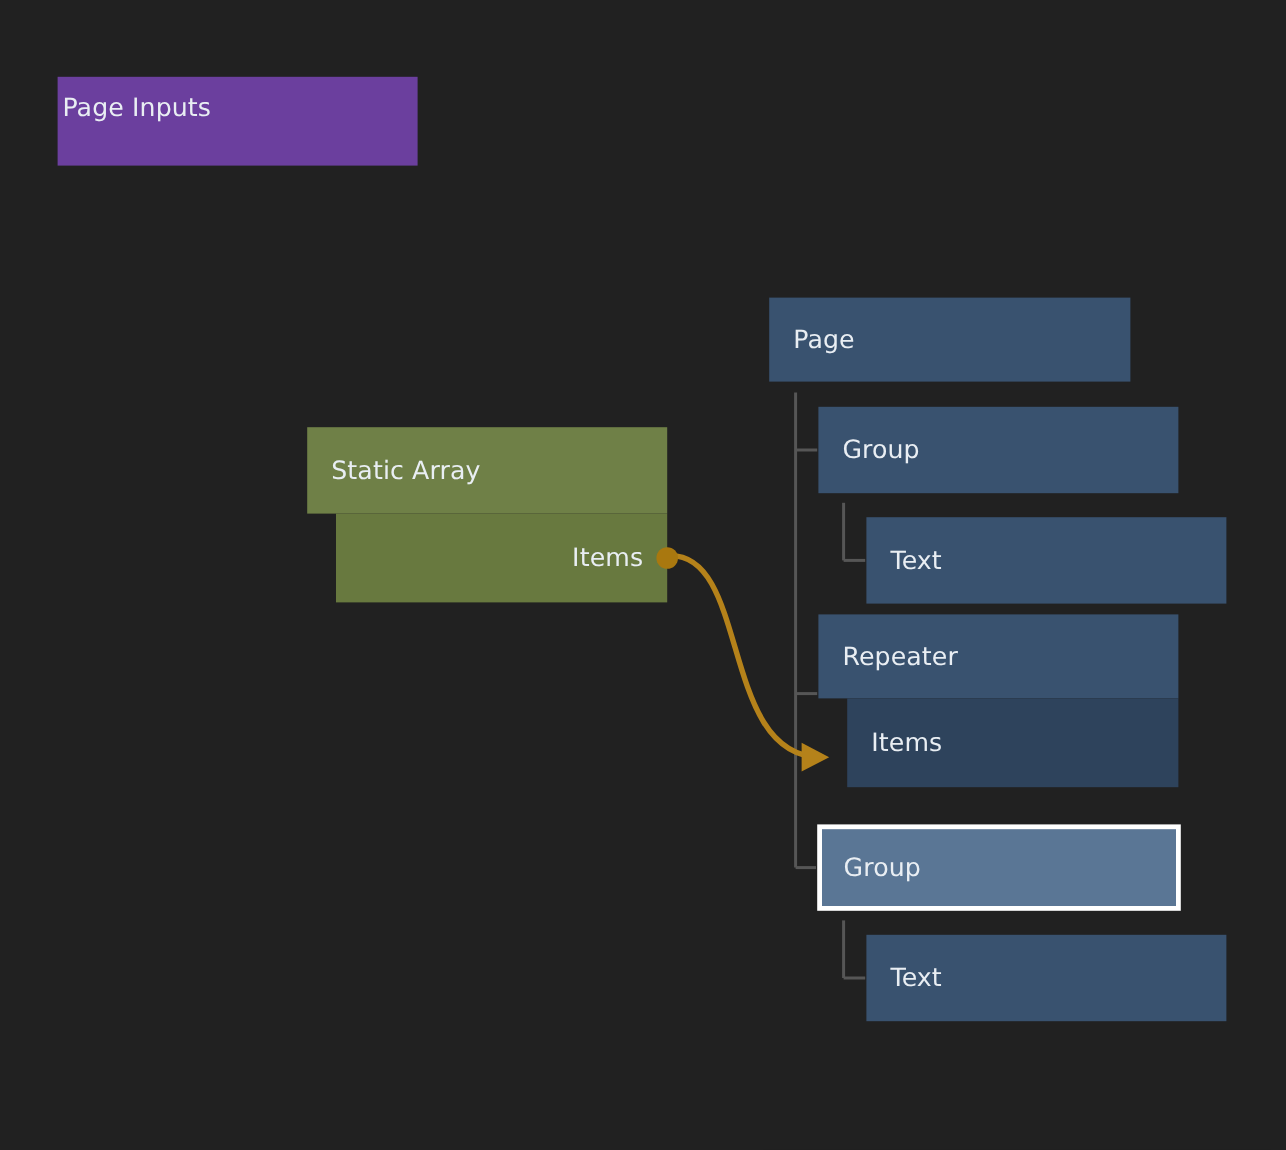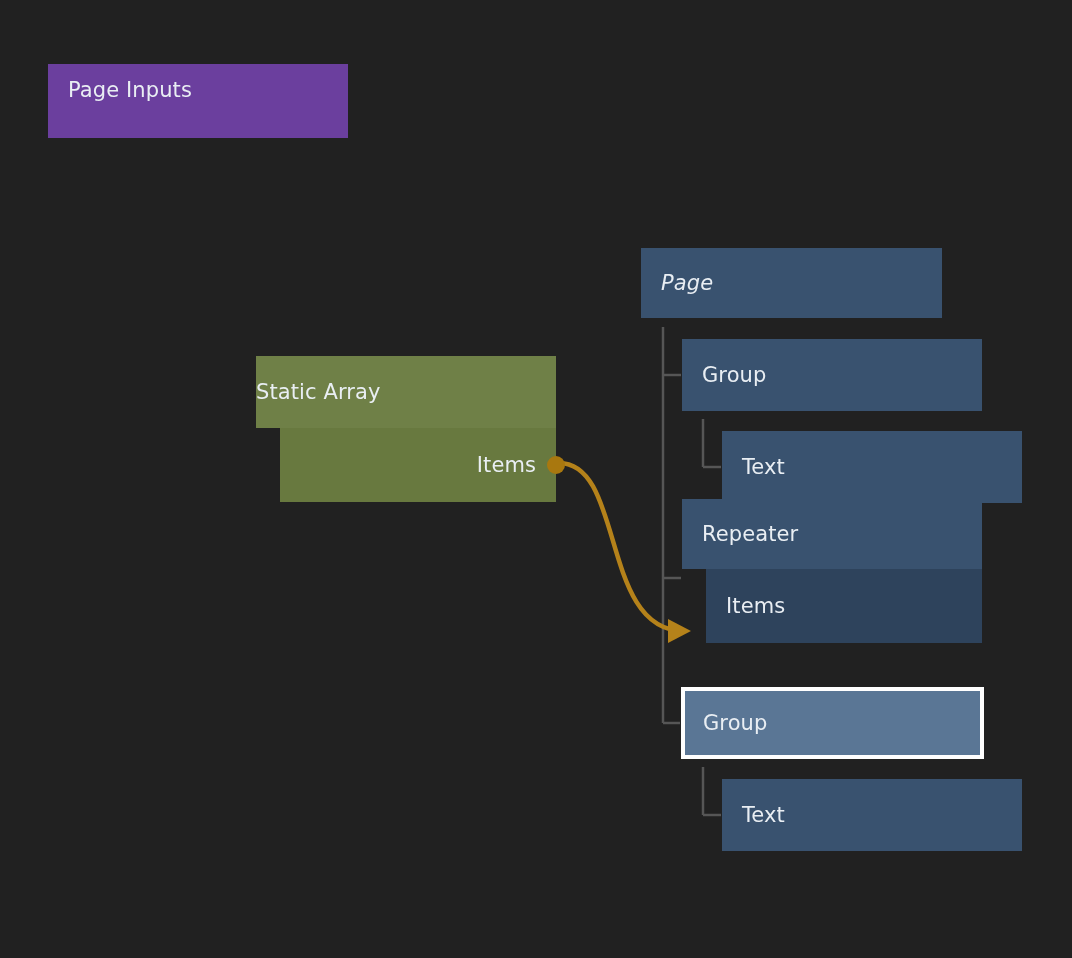--- a/index.html
+++ b/index.html
@@ -46,32 +46,33 @@
   
   #page-inputs {
     left: 48px;
     top: 64px;
     width: 300px;
     height: 74px;
     background: #6b3f9e;
   }
   #page-inputs .node-header {
     height: 52px;
-    padding-left: 20px;
+    padding-left: 4px;
   }
 
   
   #static-array {
     left: 256px;
     top: 356px;
     width: 300px;
     height: 146px;
   }
   #static-array .node-header {
     height: 72px;
+    padding-left: 20px;
     background: #6f8047;
   }
   #static-array .node-row {
     height: 74px;
     padding-right: 20px;
     justify-content: flex-end;
     background: #68793f;
   }
   .out-port {
     position: absolute;
@@ -93,21 +94,20 @@
   }
   #node-page {
     left: 641px;
     top: 248px;
     width: 301px;
     height: 70px;
   }
   #node-page .node-header {
     height: 70px;
     padding-left: 20px;
-    font-style: italic;
   }
   #node-group-1 {
     left: 682px;
     top: 339px;
     width: 300px;
     height: 72px;
   }
   #node-group-1 .node-header {
     height: 72px;
     padding-left: 20px;
@@ -117,21 +117,21 @@
     top: 431px;
     width: 300px;
     height: 72px;
   }
   #node-text-1 .node-header {
     height: 72px;
     padding-left: 20px;
   }
   #node-repeater {
     left: 682px;
-    top: 499px;
+    top: 512px;
     width: 300px;
     height: 144px;
   }
   #node-repeater .node-header {
     height: 70px;
     padding-left: 20px;
   }
   #node-repeater .node-row {
     height: 74px;
     padding-left: 20px;

